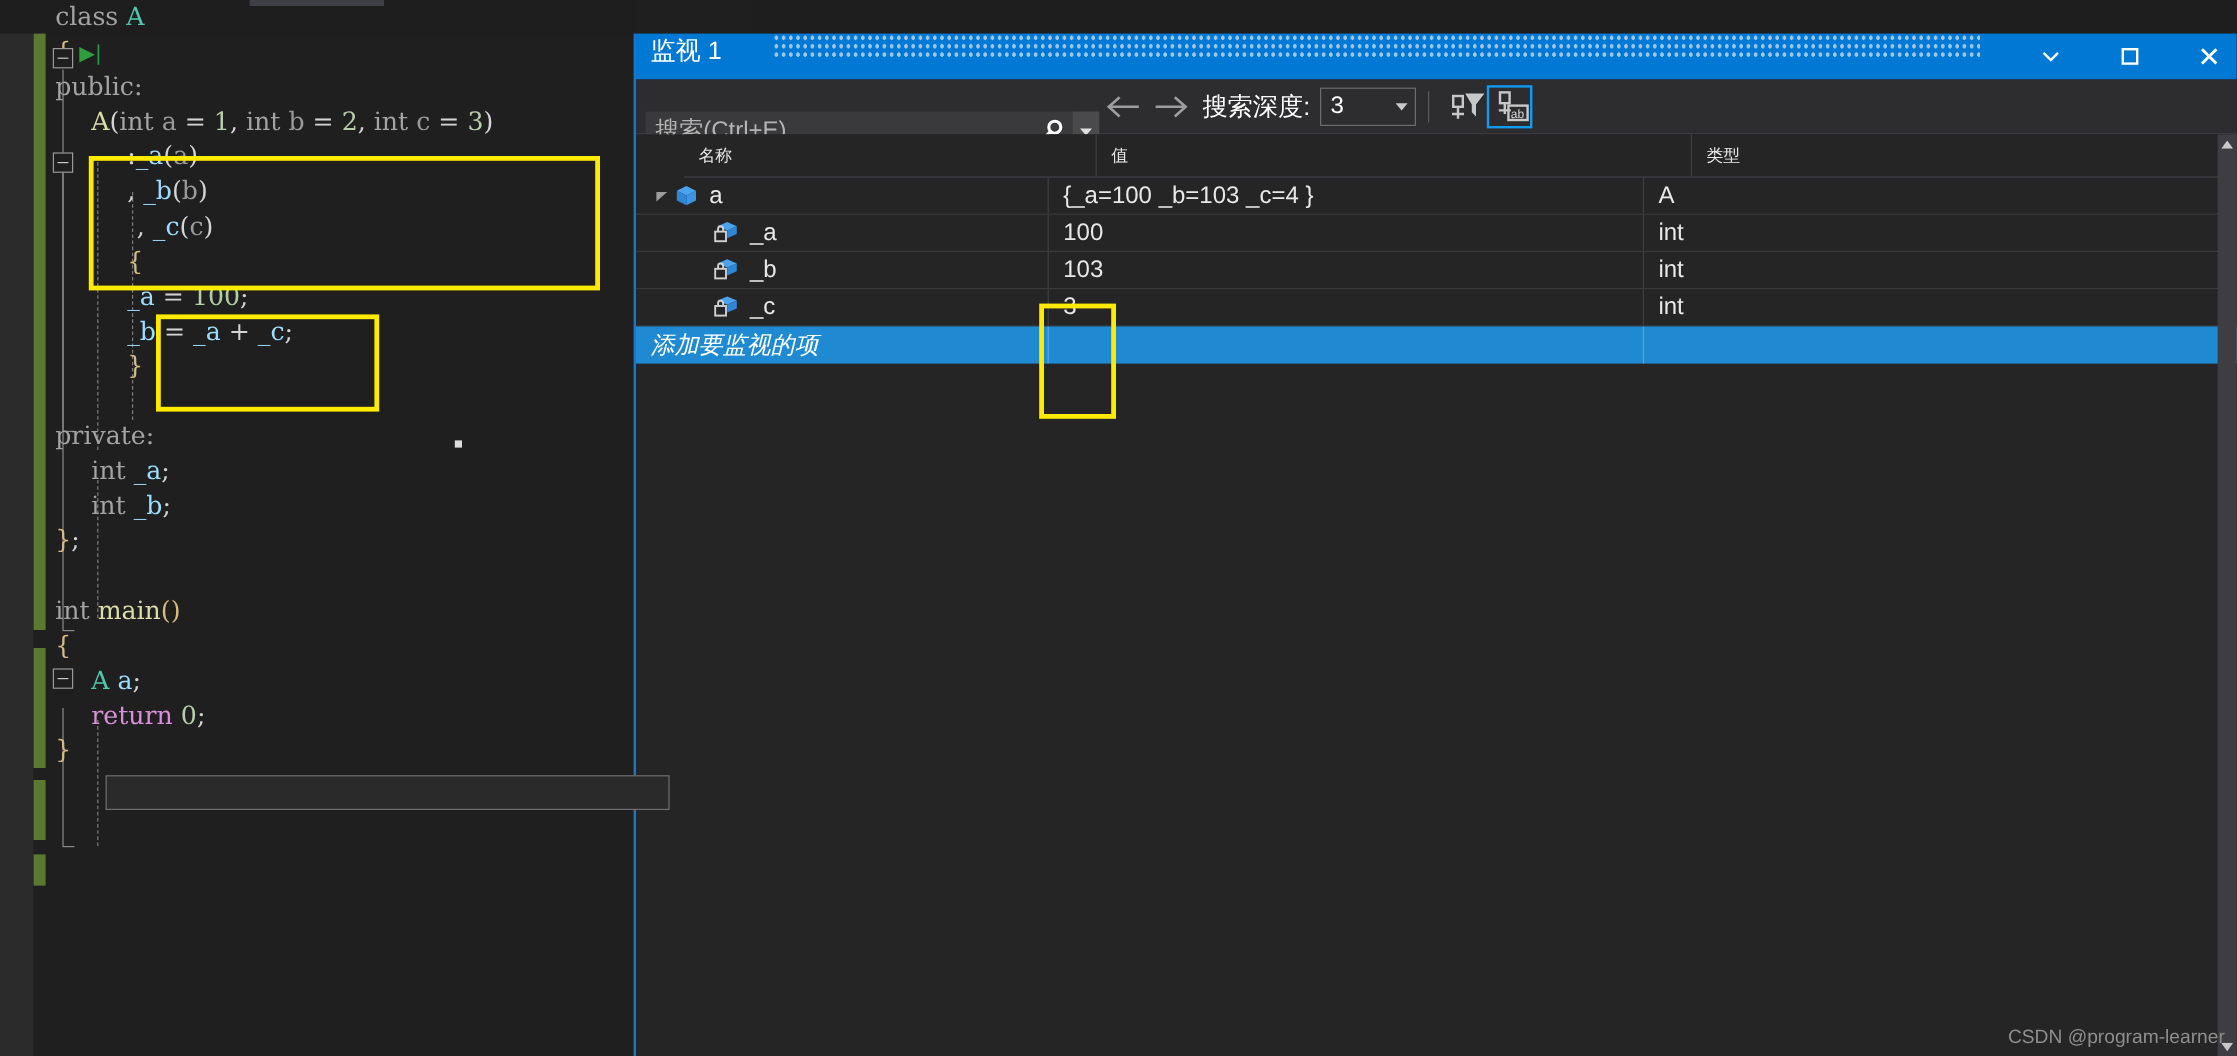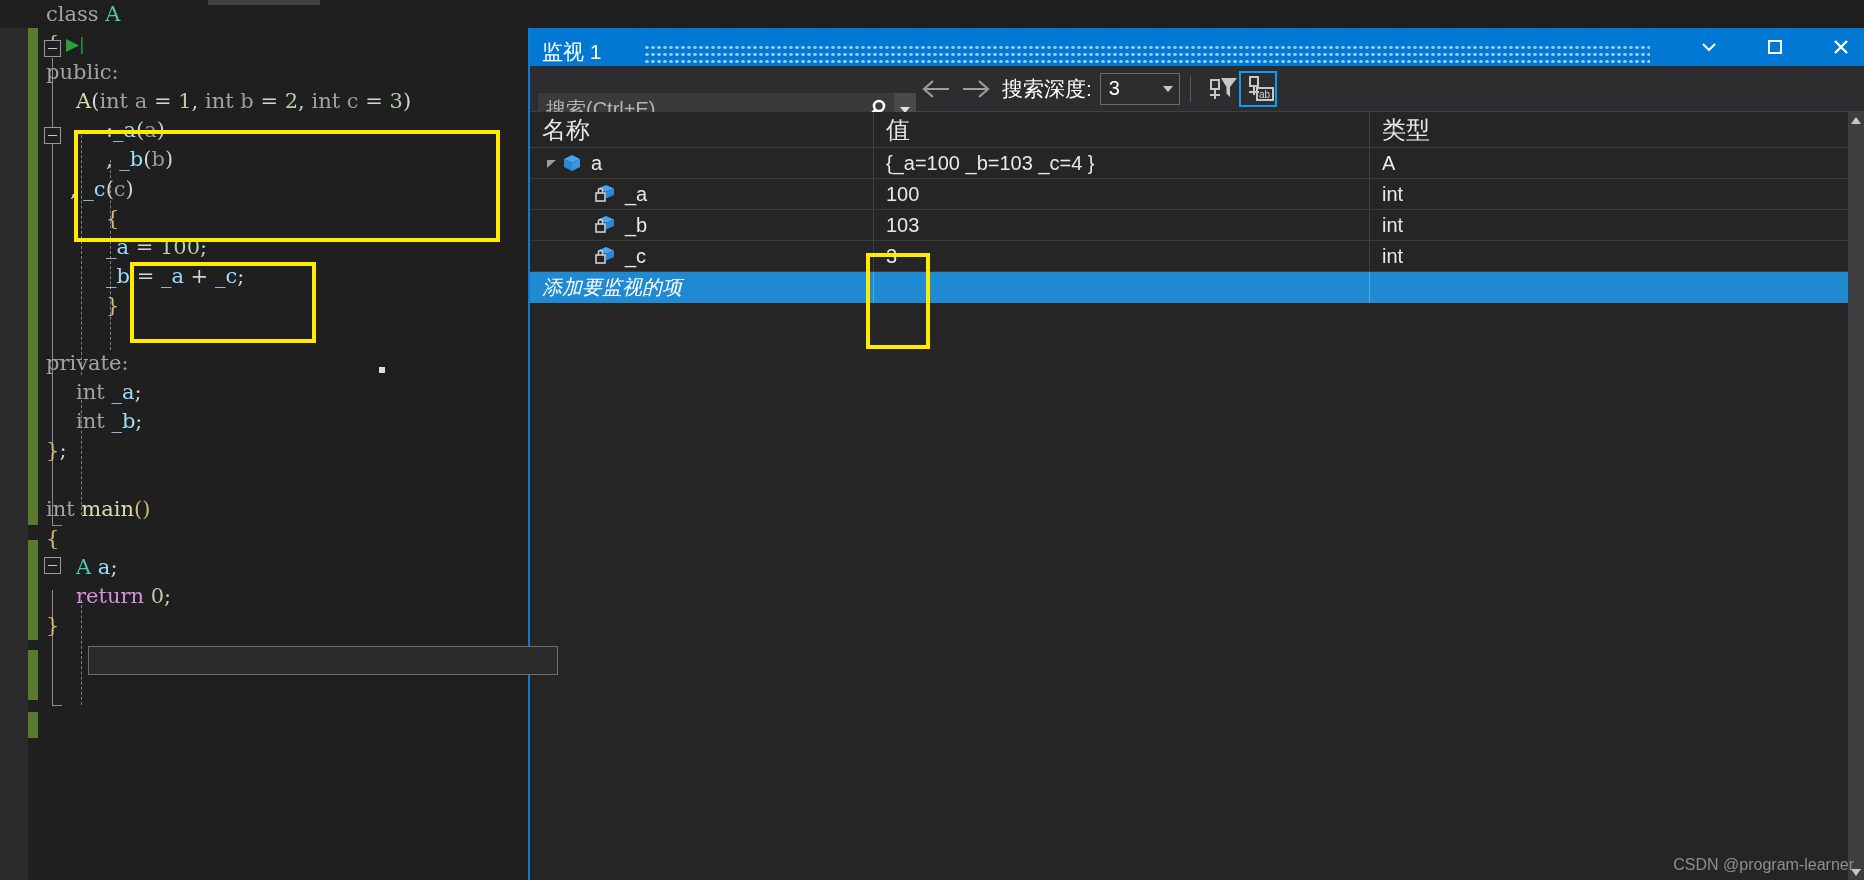--- a/index.html
+++ b/index.html
@@ -106,21 +106,21 @@
   #watch {
     position: absolute; left: 528px; top: 28px;
     width: 1336px; height: 852px;
     background: #252526;
     border-left: 2px solid #0f7ad1;
   }
   #watch-title {
     position: relative;
     height: 38px;
     background: #0078d4;
-    display: flex; align-items: flex-end; gap: 32px;
+    display: flex; align-items: flex-start; gap: 32px;
   }
   #watch-title-text {
     font-size: 21px; color: #ffffff; padding-left: 12px;
     font-family: "Liberation Sans", sans-serif; white-space: nowrap;
   }
   #title-drag {
     flex: 1; height: 22px; margin: 0 10px;
     background-image:
       repeating-linear-gradient(to right, rgba(255,255,255,.55) 0 2px, transparent 2px 6px),
       repeating-linear-gradient(to bottom, rgba(255,255,255,.0) 0 5px, transparent 5px 6px);
@@ -170,22 +170,22 @@
     width: 0; height: 0; border-left: 5px solid transparent; border-right: 5px solid transparent;
     border-top: 6px solid #c8c8c8;
   }
   .tool-sep { width: 1px; height: 26px; background: #5a5a5a; margin: 0 10px; }
   .tool-btn { width: 38px; height: 36px; display:flex; align-items:center; justify-content:flex-end; }
   .tool-btn.active { border: 2px solid #0f9bf0; }
 
   
   #watch-grid { position: relative; background: #252526; height: 768px; }
   #grid-header {
-    display: flex; height: 36px; color: #e8e8e8; font-size: 24px;
-    border-bottom: 1px solid #3f3f46; background: #252526;
+    display: flex; height: 36px; color: #e8e8e8; font-size: 14px;
+    border-bottom: 1px solid #3f3f46; background: #252526; margin-left: 40px;
   }
   .col-name  { width: 344px; }
   .col-value { width: 496px; }
   .col-type  { flex: 1; }
   #grid-header > div {
     display: flex; align-items: center; padding-left: 12px;
     border-right: 1px solid #3f3f46;
   }
   .grid-row {
     display: flex; height: 31px; font-size: 20px; color: #e8e8e8;
@@ -270,21 +270,21 @@
 
       <div class="dot" style="left:341px; top:367px;"></div>
 
       <div id="code-lines">
           <div class="code-line"><span class="code-text" style="padding-left: 8px;"><span class="kw">class </span><span class="type">A</span></span></div>
           <div class="code-line"><span class="code-text" style="padding-left: 8px;"><span class="brace">{ </span><span class="run-arrow">▶|</span></span></div>
           <div class="code-line"><span class="code-text" style="padding-left: 8px;"><span class="kw">public:</span></span></div>
           <div class="code-line"><span class="code-text" style="padding-left: 38px;"><span class="plain">A</span><span class="punct">(</span><span class="kw">int</span><span class="gray"> a </span><span class="punct">= </span><span class="num">1</span><span class="punct">, </span><span class="kw">int</span><span class="gray"> b </span><span class="punct">= </span><span class="num">2</span><span class="punct">, </span><span class="kw">int</span><span class="gray"> c </span><span class="punct">= </span><span class="num">3</span><span class="punct">)</span></span></div>
           <div class="code-line"><span class="code-text" style="padding-left: 68px;"><span class="punct">:</span><span class="ident">_a</span><span class="punct">(</span><span class="gray">a</span><span class="punct">)</span></span></div>
           <div class="code-line"><span class="code-text" style="padding-left: 68px;"><span class="punct">, </span><span class="ident">_b</span><span class="punct">(</span><span class="gray">b</span><span class="punct">)</span></span></div>
-          <div class="code-line"><span class="code-text" style="padding-left: 32px;"><span class="punct">, </span><span class="ident">_c</span><span class="punct">(</span><span class="gray">c</span><span class="punct">)</span></span></div>
+          <div class="code-line"><span class="code-text" style="padding-left: 76px;"><span class="punct">, </span><span class="ident">_c</span><span class="punct">(</span><span class="gray">c</span><span class="punct">)</span></span></div>
           <div class="code-line"><span class="code-text" style="padding-left: 68px;"><span class="brace">{</span></span></div>
           <div class="code-line"><span class="code-text" style="padding-left: 68px;"><span class="ident">_a</span><span class="punct"> = </span><span class="num">100</span><span class="punct">;</span></span></div>
           <div class="code-line"><span class="code-text" style="padding-left: 68px;"><span class="ident">_b</span><span class="punct"> = </span><span class="ident">_a</span><span class="punct"> + </span><span class="ident">_c</span><span class="punct">;</span></span></div>
           <div class="code-line"><span class="code-text" style="padding-left: 68px;"><span class="brace">}</span></span></div>
           <div class="code-line"><span class="code-text" style="padding-left: 8px;"><span class="punct"></span></span></div>
           <div class="code-line"><span class="code-text" style="padding-left: 8px;"><span class="kw">private:</span></span></div>
           <div class="code-line"><span class="code-text" style="padding-left: 38px;"><span class="kw">int</span><span class="punct"> </span><span class="ident">_a</span><span class="punct">;</span></span></div>
           <div class="code-line"><span class="code-text" style="padding-left: 38px;"><span class="kw">int</span><span class="punct"> </span><span class="ident">_b</span><span class="punct">;</span></span></div>
           <div class="code-line"><span class="code-text" style="padding-left: 8px;"><span class="brace">}</span><span class="punct">;</span></span></div>
           <div class="code-line"><span class="code-text" style="padding-left: 8px;"><span class="punct"></span></span></div>

